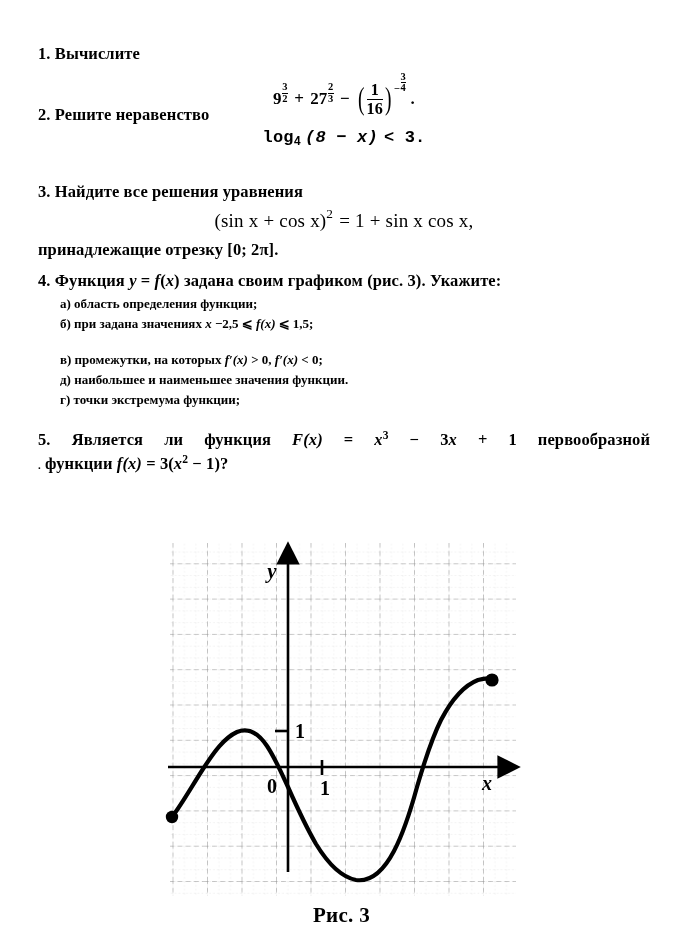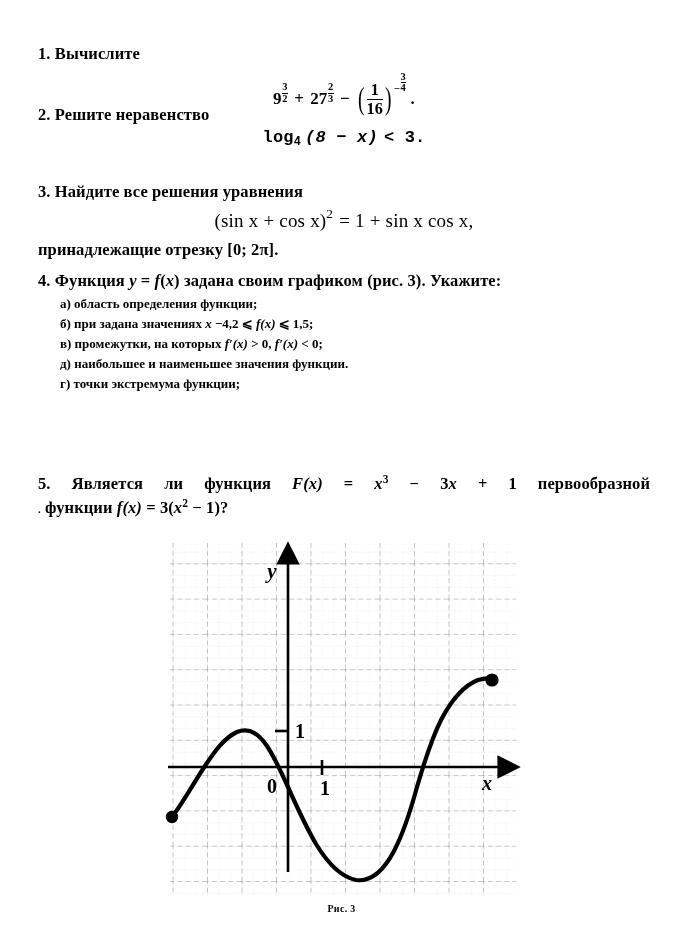--- a/index.html
+++ b/index.html
@@ -110,21 +110,21 @@
     left: 0;
     top: 528px;
     width: 683px;
     height: 412px;
   }
   .caption {
     position: absolute;
     width: 683px;
     top: 903px;
     text-align: center;
-    font-size: 10px;
+    font-size: 21px;
     font-weight: bold;
     letter-spacing: 0.3px;
   }
 </style>
 </head>
 <body>
 
 <div class="page">
 
   <div class="problem" style="top:8px;margin-top:36px;">
@@ -200,41 +200,41 @@
       <span>Функция </span><span class="it">y</span><span> = </span><span class="it">f</span><span>(</span><span class="it">x</span><span>) задана своим графиком (рис. 3). Укажите:</span>
     </div>
 
     <div class="sub" style="margin-top:5px;">
       <span>а)</span>
       <span>область определения функции;</span>
     </div>
 
     <div class="sub" style="margin-top:3px;">
       <span>б)</span>
-      <span>при задана значениях </span><span class="it">x</span><span>  −4,2 ⩽ </span><span class="it">f(x)</span><span> ⩽ 1,5;</span>
-    </div>
-
-    <div class="sub" style="margin-top:3px;">
+      <span>при задана значениях </span><span class="it">x</span><span>  −2,5 ⩽ </span><span class="it">f(x)</span><span> ⩽ 1,5;</span>
+    </div>
+
+    <div class="sub" style="margin-top:19px;">
       <span>в)</span>
       <span>промежутки, на которых </span><span class="it">f′(x)</span><span> &gt; 0, </span><span class="it">f′(x)</span><span> &lt; 0;</span>
     </div>
 
     <div class="sub" style="margin-top:3px;">
       <span>д)</span>
       <span>наибольшее и наименьшее значения функции.</span>
     </div>
 
     <div class="sub" style="margin-top:3px;">
       <span>г)</span>
       <span>точки экстремума функции;</span>
     </div>
   </div>
 
   <div class="problem" style="top:430px;">
-    <div class="ptitle" style="text-align:justify;text-align-last:justify;margin-top:44px;">
+    <div class="ptitle" style="text-align:justify;text-align-last:justify;">
       <span class="num">5.</span>
       <span>Является ли функция </span><span class="it">F(x)</span><span> = </span><span class="it">x</span><span class="supsmall">3</span><span> − 3</span><span class="it">x</span><span> + 1 первообразной</span>
     </div>
     <div class="ptitle" style="margin-top:4px;">
       <span style="font-size:11px;">.</span><span> функции </span><span class="it">f(x)</span><span> = 3(</span><span class="it">x</span><span class="supsmall">2</span><span> − 1)?</span>
     </div>
   </div>
 
   <svg id="figure" viewBox="0 0 683 412">
     <defs>

